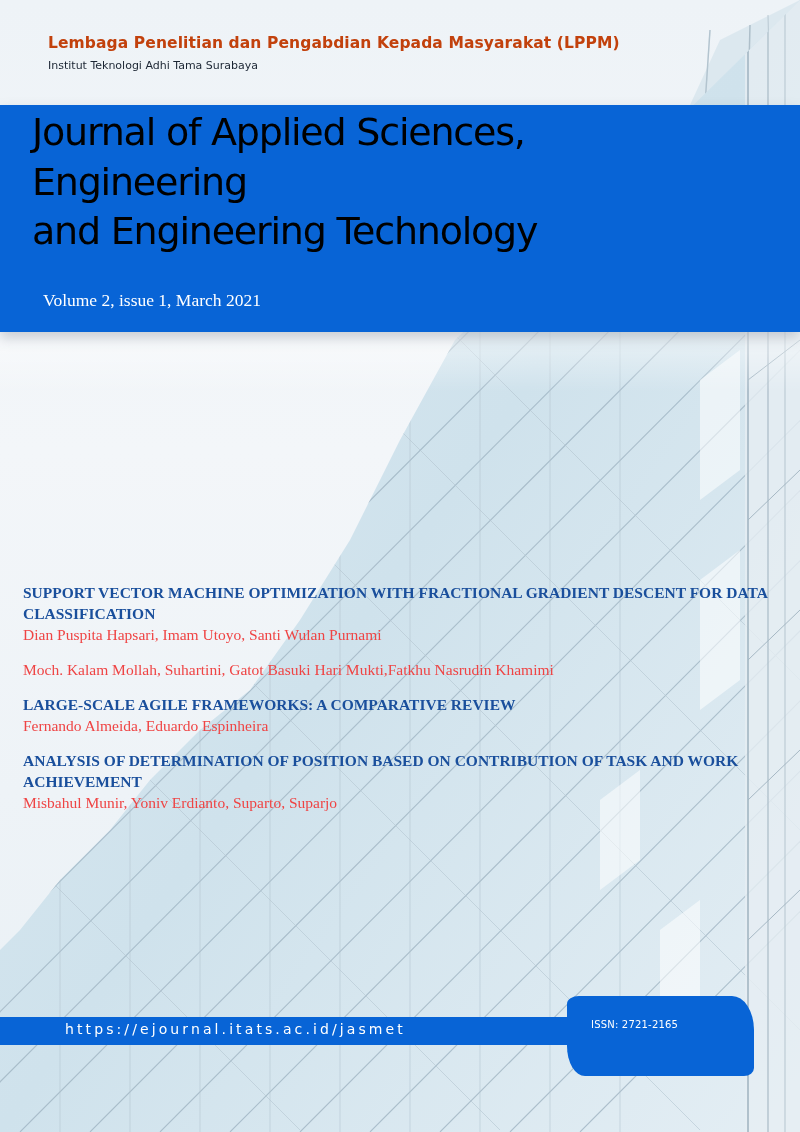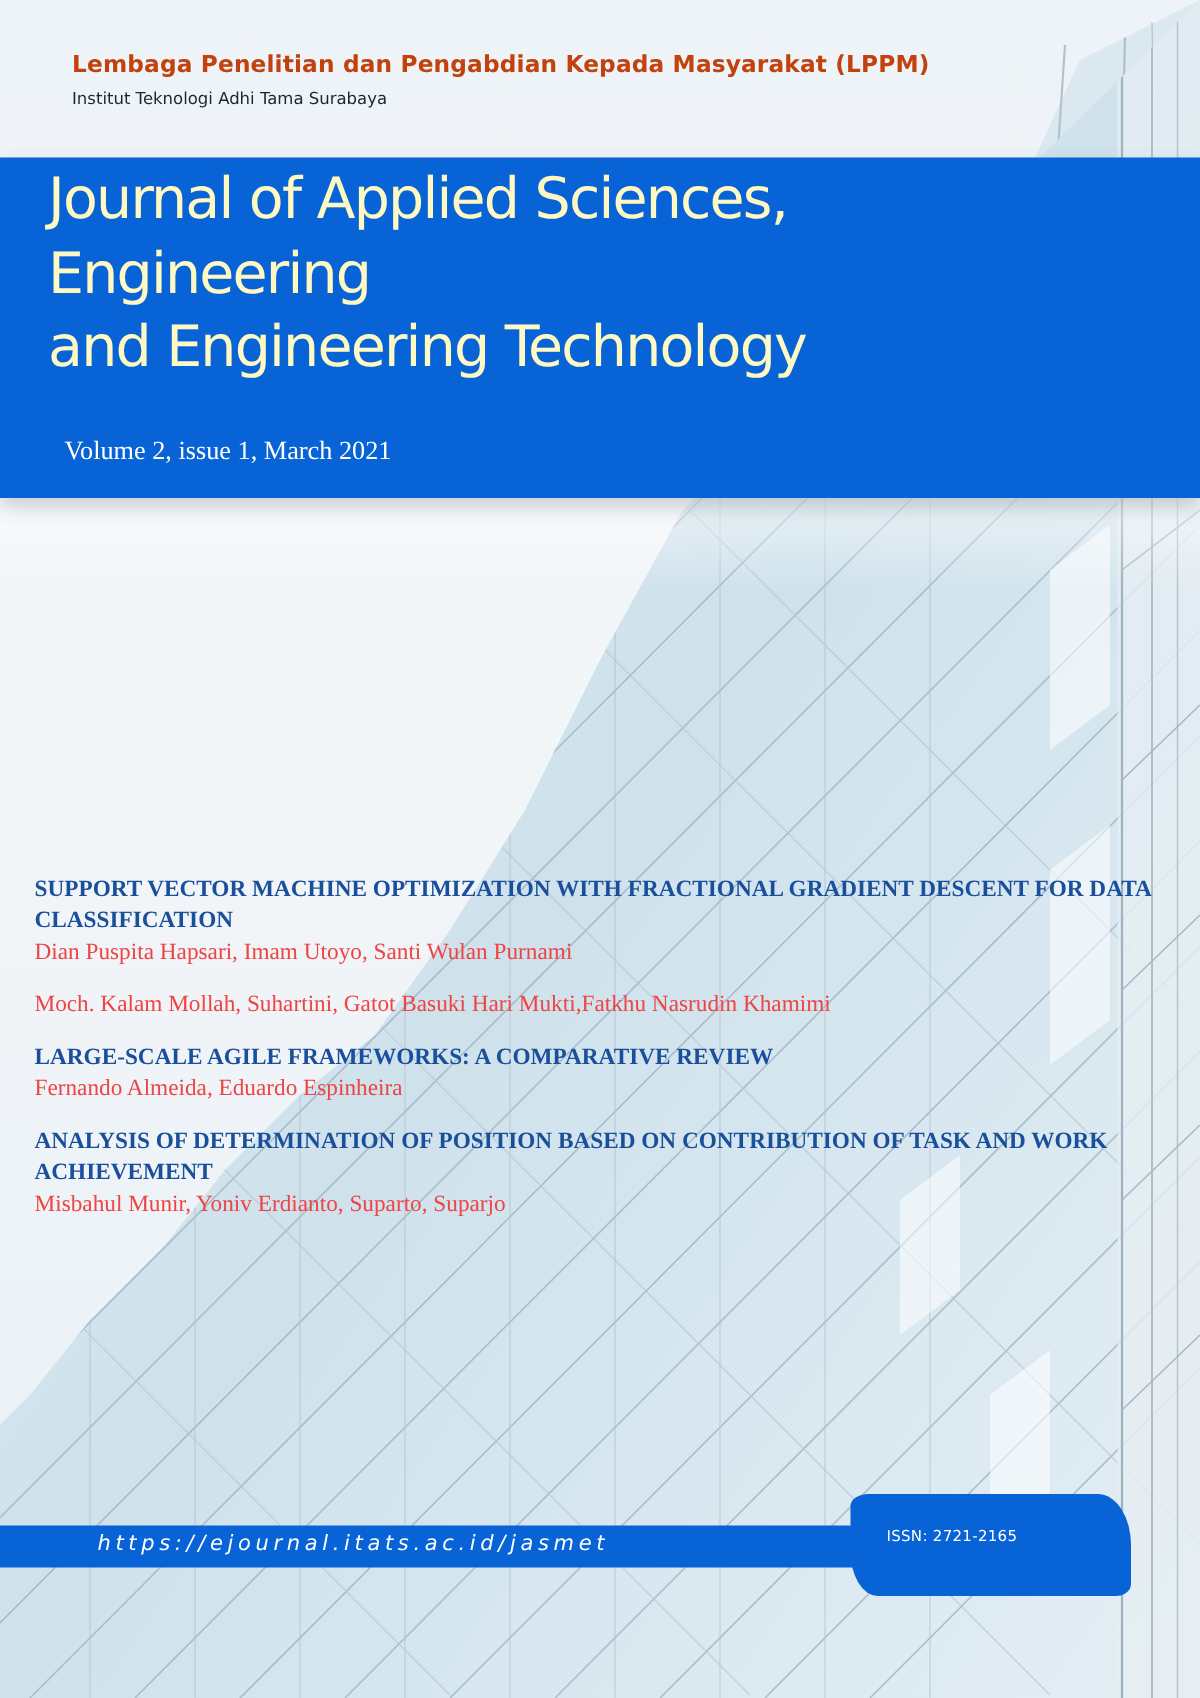--- a/index.html
+++ b/index.html
@@ -28,21 +28,21 @@
     }
     
     .banner {
       position: absolute; left: 0; top: 105px; width: 800px; height: 227px;
       background: #0864d6; z-index: 2;
       box-shadow: 0 6px 12px rgba(60,70,90,0.25);
     }
     .banner-title {
       position: absolute; left: 32px; top: 3px;
       font-family: "DejaVu Sans", sans-serif;
-      font-size: 38px; line-height: 49.5px; color: #fef9c3;
+      font-size: 38px; line-height: 49.5px; color: #000000;
       letter-spacing: -1.2px; font-weight: normal;
     }
     .banner-title span { display: block; white-space: nowrap; }
     .banner-volume {
       position: absolute; left: 43px; top: 185px;
       font-family: "Liberation Serif", serif;
       font-size: 17.5px; color: #ffffff;
     }
     
     .articles {
@@ -54,29 +54,29 @@
       font-weight: bold; font-size: 15.5px; line-height: 21px;
       color: #1a4f9c; text-transform: uppercase;
     }
     .article-authors {
       font-family: "Liberation Serif", serif;
       font-size: 15.5px; line-height: 21px; color: #ef4444;
     }
     
     .url-bar {
       position: absolute; left: 0; top: 1017px; width: 600px; height: 28px;
-      background: #0864d6; z-index: 2; font-style: italic;
+      background: #0864d6; z-index: 2;
     }
     .url-text {
       position: absolute; left: 65px; top: 4px;
       font-family: "DejaVu Sans", sans-serif;
       font-size: 14px; color: #ffffff; letter-spacing: 3.1px;
     }
     .issn-box {
-      position: absolute; left: 567px; top: 996px; width: 187px; height: 68px;
+      position: absolute; left: 567px; top: 996px; width: 187px; height: 80px;
       background: #0864d6; z-index: 3;
       border-radius: 12px 22px 10px 18px / 8px 34px 8px 30px;
     }
     .issn-text {
       position: absolute; left: 24px; top: 23px;
       font-family: "DejaVu Sans", sans-serif;
       font-size: 10px; color: #ffffff; letter-spacing: 0.2px;
     }
   </style>
 </head>

